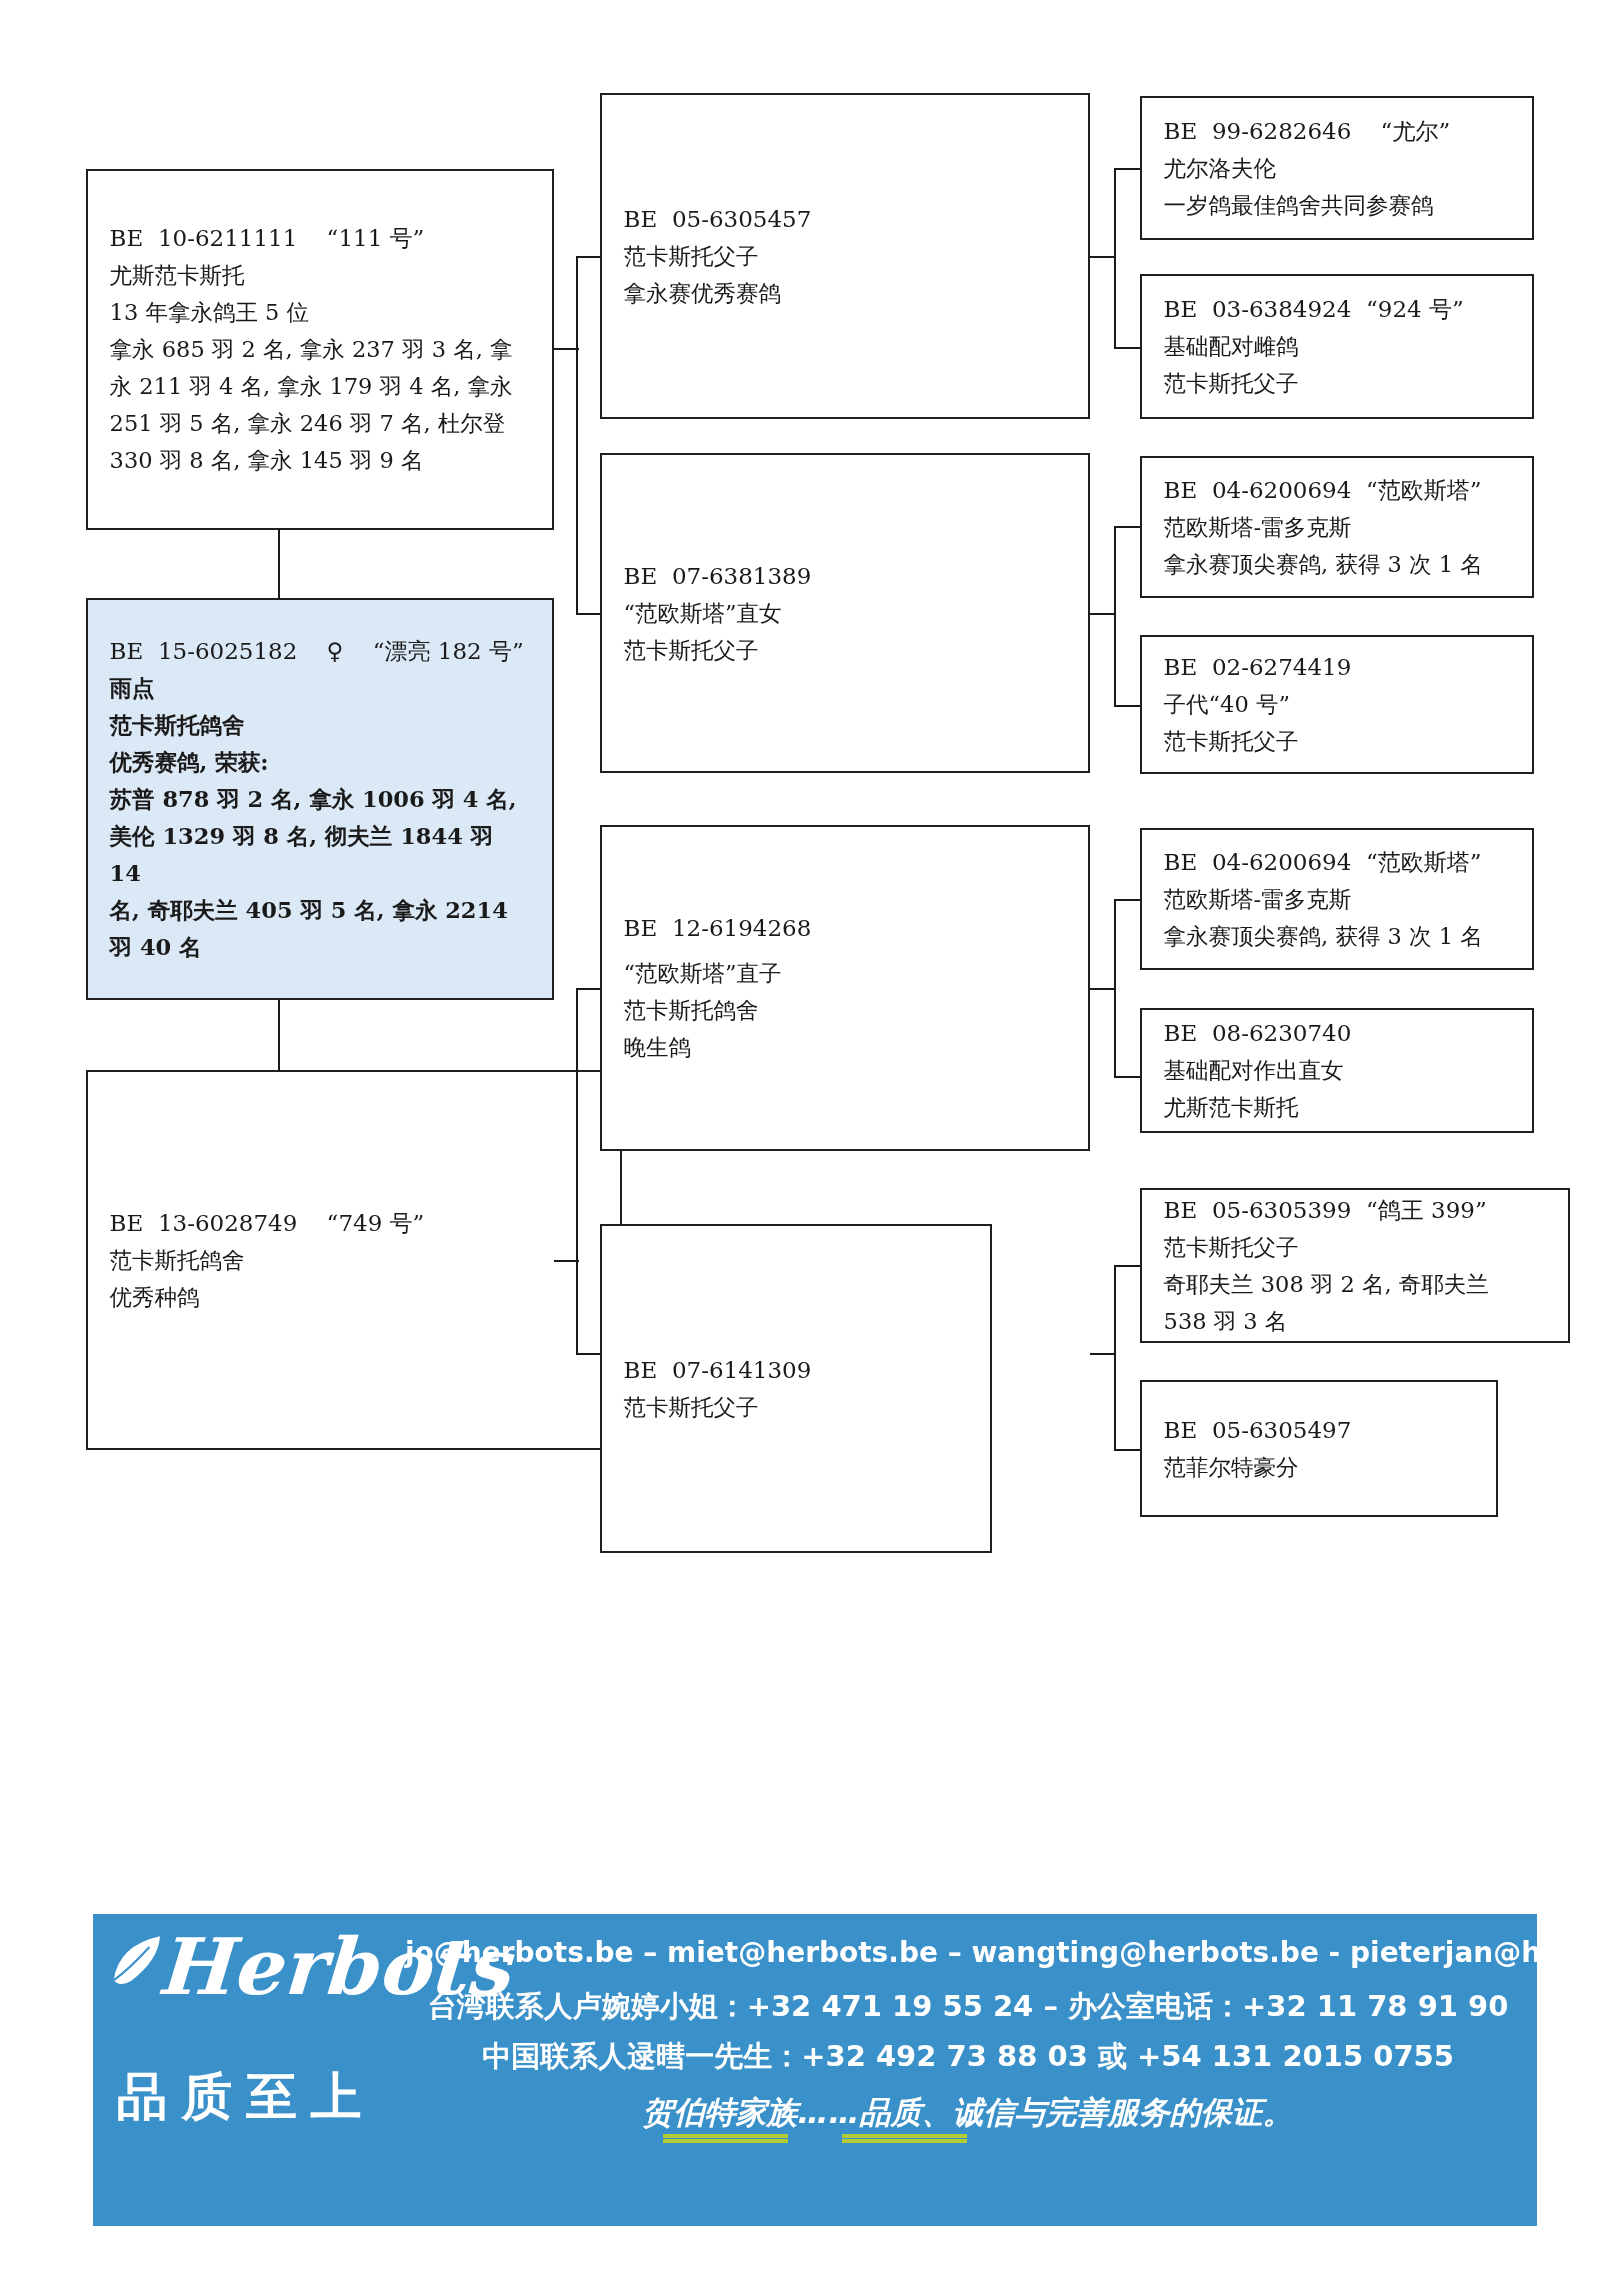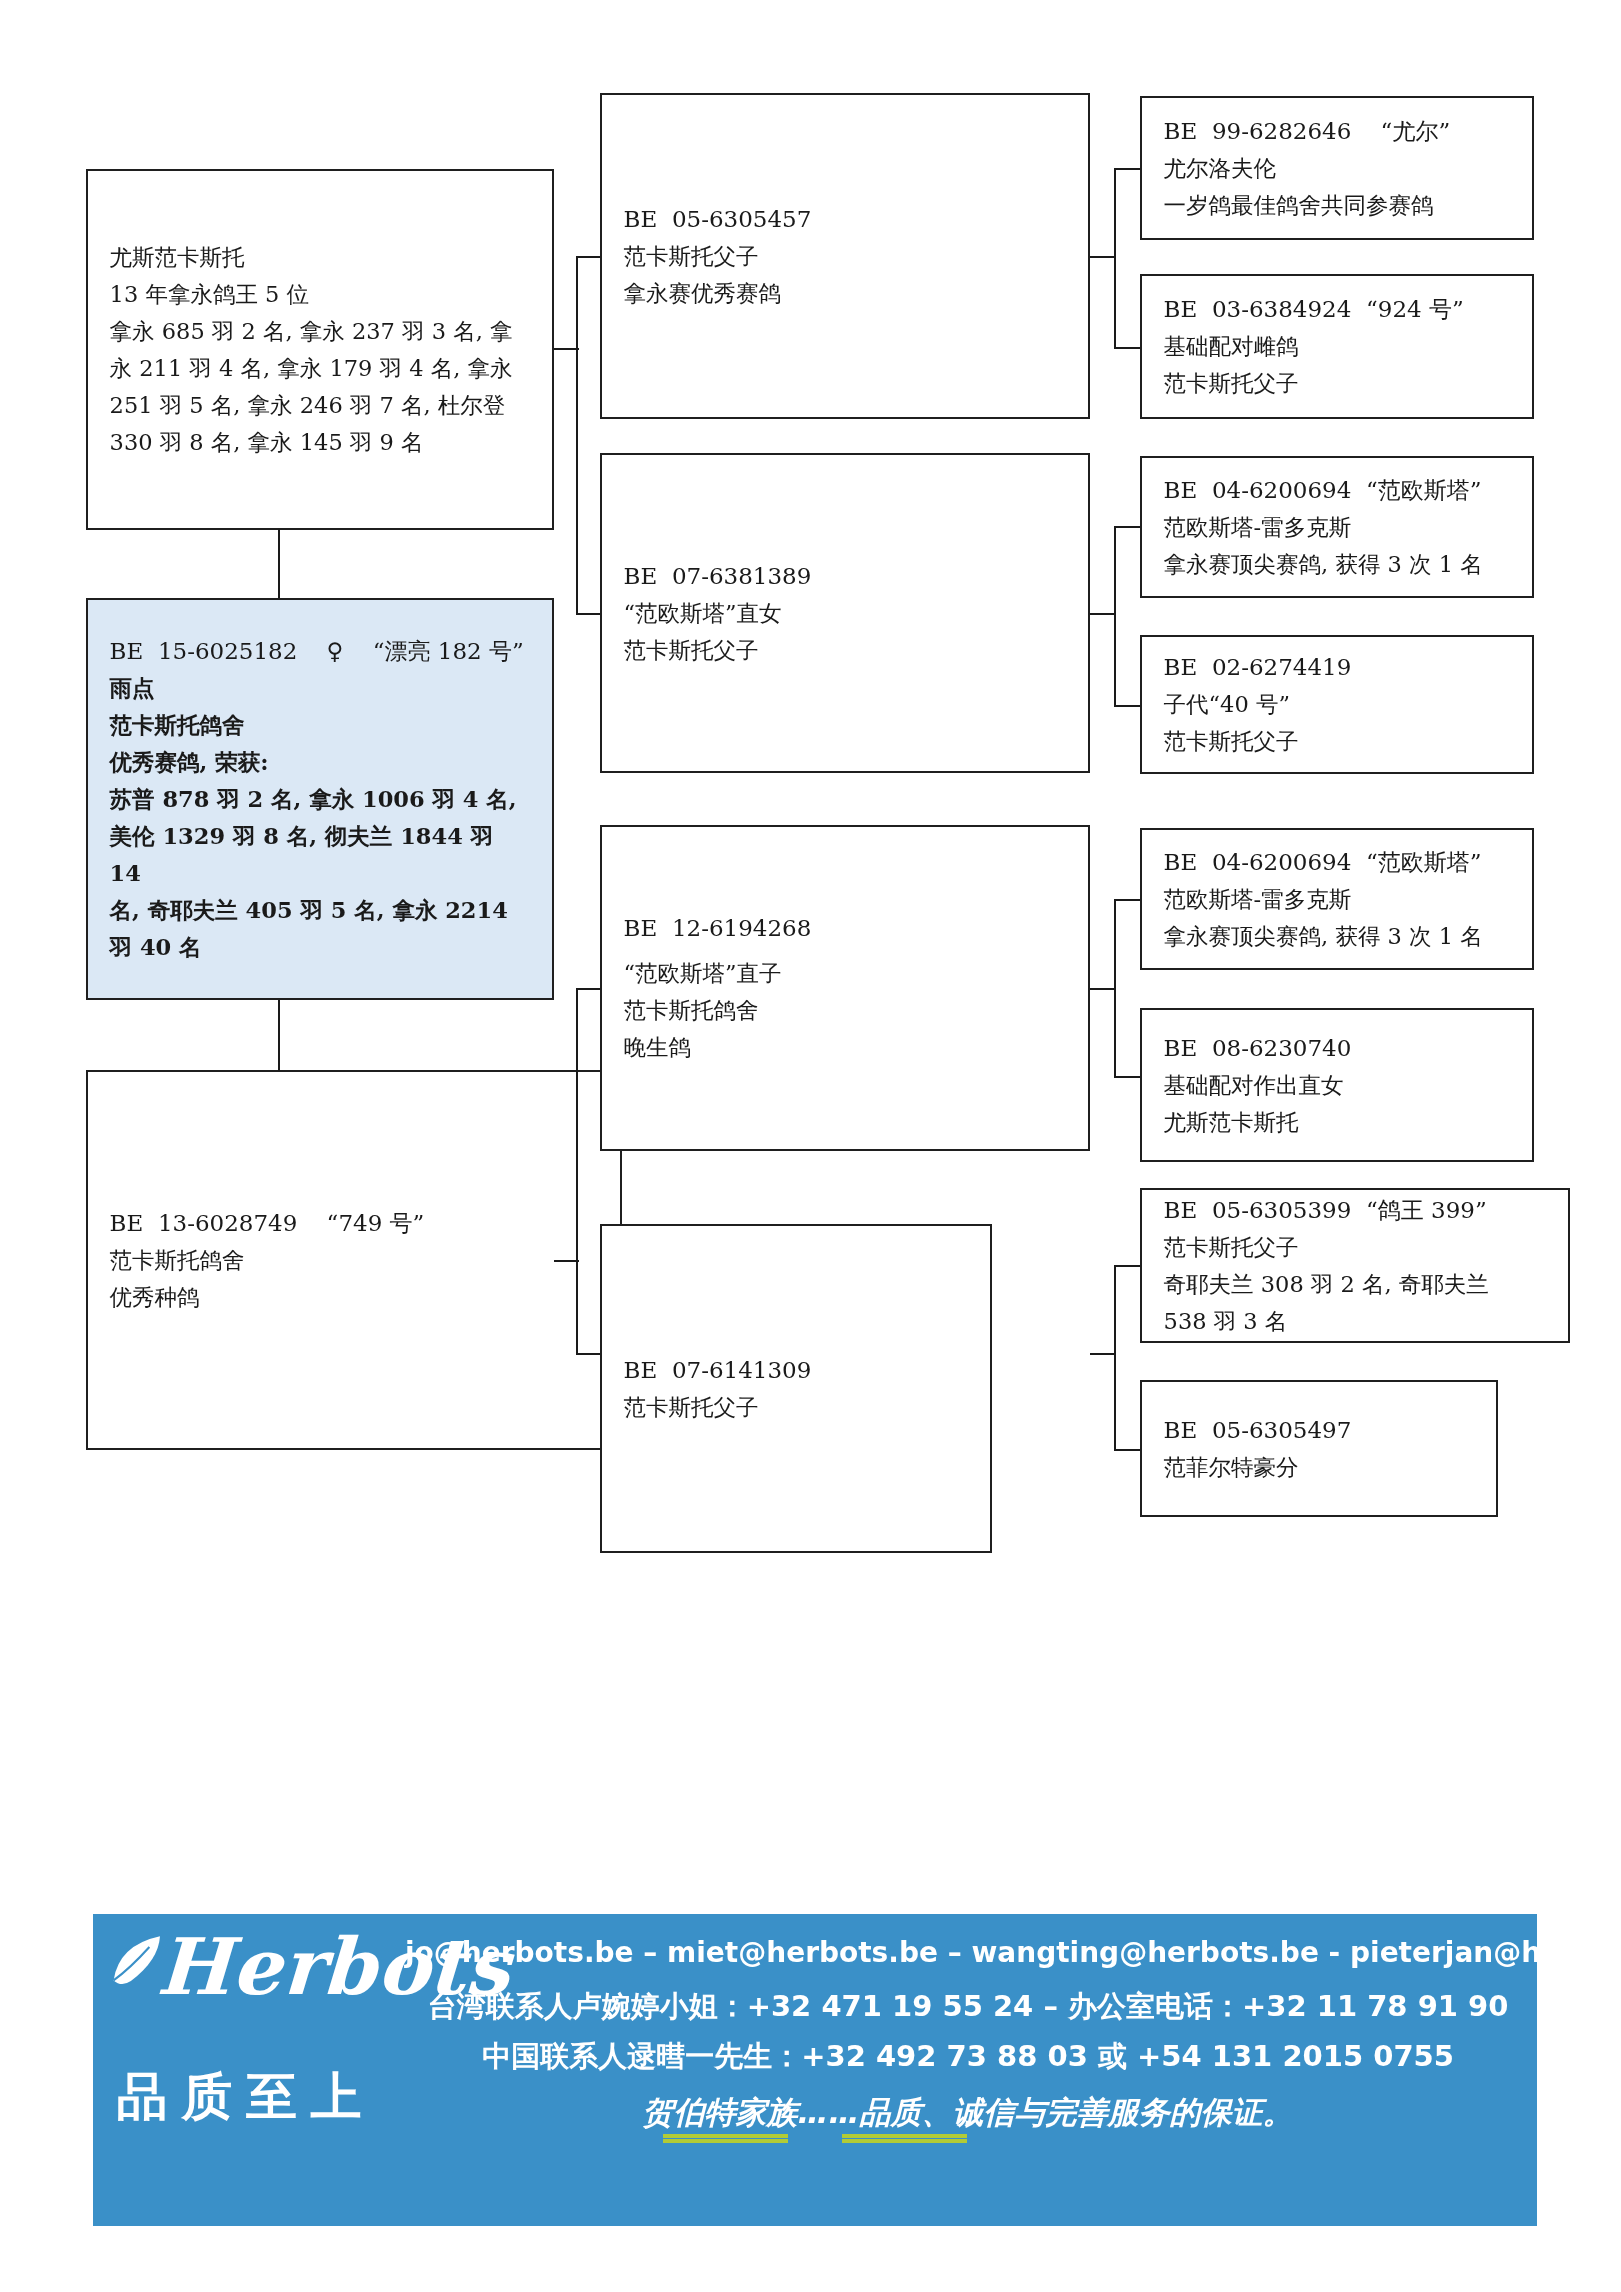--- a/index.html
+++ b/index.html
@@ -85,20 +85,21 @@
     font-weight:bold;font-size:55px;line-height:1;
     color:#f7e723;
   }
 </style>
 </head>
 <body>
 
 <div id="page">
 
   <div class="box" style="left:86px;top:169px;width:468px;height:361px;">
+    <div class="box-title">BE  10-6211111    “111 号”</div>
     <div class="box-body">尤斯范卡斯托
 13 年拿永鸽王 5 位
 拿永 685 羽 2 名, 拿永 237 羽 3 名, 拿
 永 211 羽 4 名, 拿永 179 羽 4 名, 拿永
 251 羽 5 名, 拿永 246 羽 7 名, 杜尔登
 330 羽 8 名, 拿永 145 羽 9 名</div>
   </div>
 
   <div class="box highlight" style="left:86px;top:598px;width:468px;height:402px;">
     <div class="box-title">BE  15-6025182    ♀    “漂亮 182 号”</div>
@@ -164,21 +165,21 @@
     <div class="box-body">子代“40 号”
 范卡斯托父子</div>
   </div>
 
   <div class="box" style="left:1140px;top:828px;width:394px;height:142px;">
     <div class="box-title">BE  04-6200694  “范欧斯塔”</div>
     <div class="box-body">范欧斯塔-雷多克斯
 拿永赛顶尖赛鸽, 获得 3 次 1 名</div>
   </div>
 
-  <div class="box" style="left:1140px;top:1008px;width:394px;height:154px;">
+  <div class="box" style="left:1140px;top:1008px;width:394px;height:125px;">
     <div class="box-title">BE  08-6230740</div>
     <div class="box-body">基础配对作出直女
 尤斯范卡斯托</div>
   </div>
 
   <div class="box" style="left:1140px;top:1188px;width:430px;height:155px;">
     <div class="box-title">BE  05-6305399  “鸽王 399”</div>
     <div class="box-body">范卡斯托父子
 奇耶夫兰 308 羽 2 名, 奇耶夫兰
 538 羽 3 名</div>

